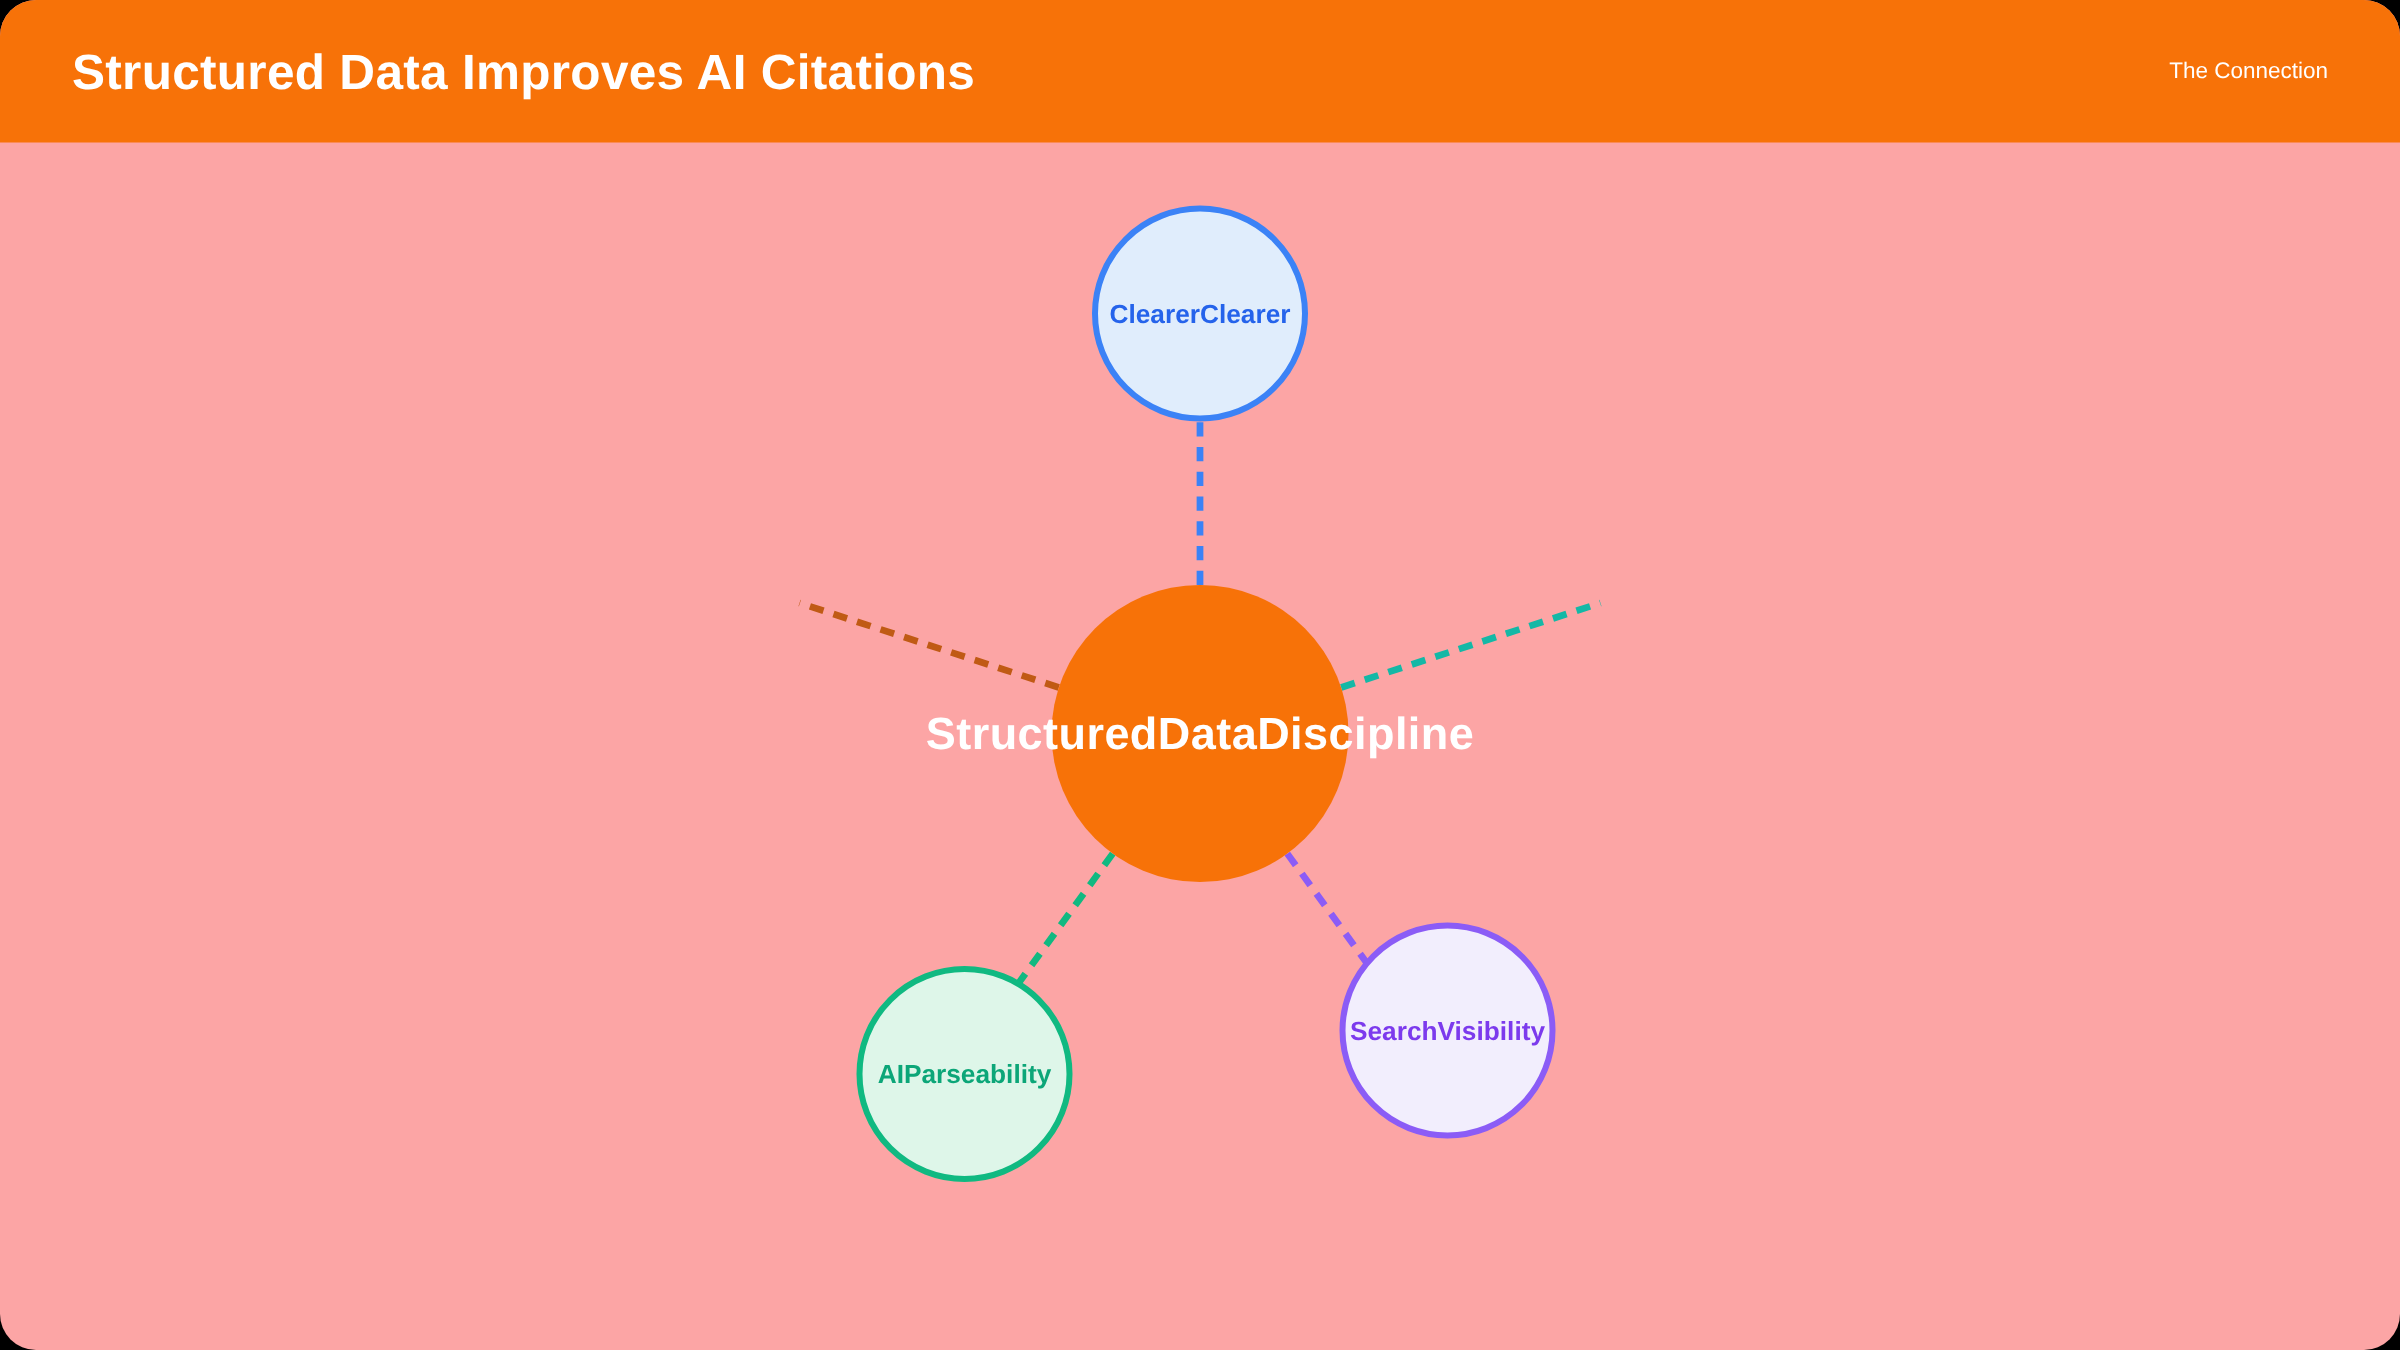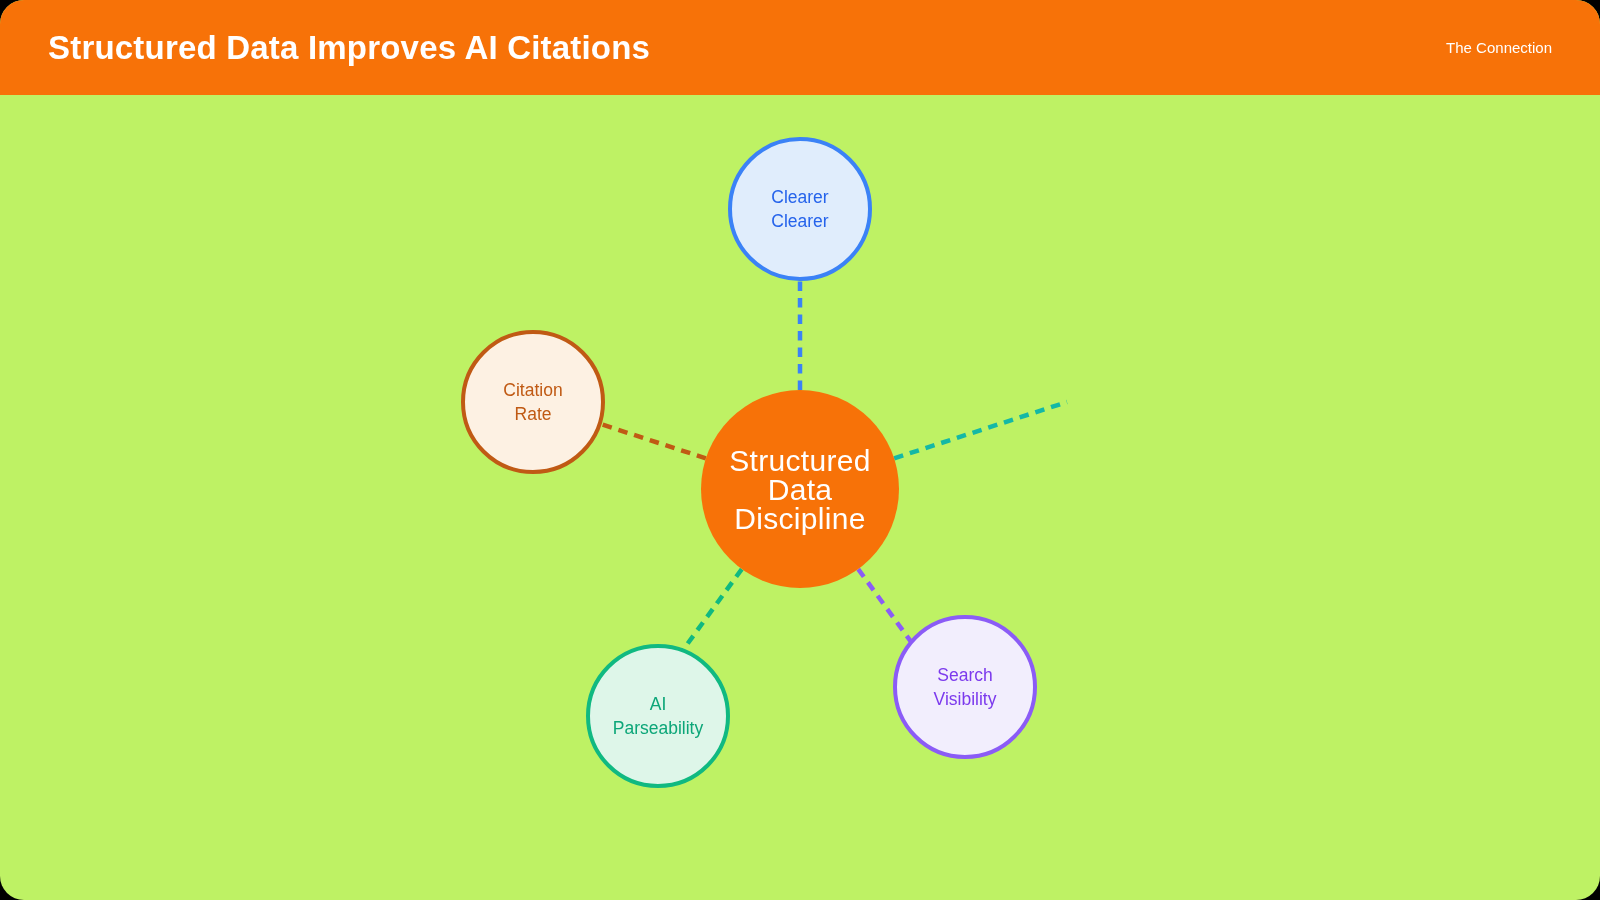--- a/index.html
+++ b/index.html
@@ -47,44 +47,44 @@
     height: 100%;
   }
   .nodes {
     position: absolute;
     inset: 0;
   }
   .node {
     position: absolute;
     border-radius: 50%;
     display: flex;
-    flex-direction: column;
+    flex-direction: row;
     align-items: center;
     justify-content: center;
     text-align: center;
-    font-weight: 400;
+    font-weight: 700;
     box-sizing: border-box;
   }
   .node-sat {
     border-style: solid;
     border-width: 4.5px;
     font-size: 17.5px;
     line-height: 24px;
   }
   .node-center {
     font-size: 30px;
     line-height: 29px;
     letter-spacing: 0.3px;
   }
   .node .line { display: block; }
 </style>
 </head>
 <body style="background: rgb(0, 0, 0);">
 
-<div class="card" style="background: #bef264; border-radius: 24px;">
+<div class="card" style="background: #fca5a5; border-radius: 24px;">
   <header class="header" style="background: rgb(247, 114, 8); color: rgb(255, 255, 255);">
     <h1>Structured Data Improves AI Citations</h1>
     <span class="subtitle">The Connection</span>
   </header>
   <main class="diagram">
     <svg xmlns="http://www.w3.org/2000/svg" viewBox="0 0 1600 805">
         <line x1="800" y1="394" x2="800" y2="114" stroke="#3b82f6" stroke-width="4.5" stroke-dasharray="9.5 7"></line>
         <line x1="800" y1="394" x2="1067" y2="307" stroke="#14b8a6" stroke-width="4.5" stroke-dasharray="9.5 7"></line>
         <line x1="800" y1="394" x2="965" y2="621" stroke="#8b5cf6" stroke-width="4.5" stroke-dasharray="9.5 7"></line>
         <line x1="800" y1="394" x2="635" y2="621" stroke="#10b981" stroke-width="4.5" stroke-dasharray="9.5 7"></line>
@@ -97,23 +97,19 @@
           <span class="line">Discipline</span>
         </div>
         <div class="node node-sat" style="left: 728px; top: 42px; width: 144px; height: 144px; background: rgb(224, 237, 252); color: rgb(37, 99, 235); border-color: rgb(59, 130, 246);">
           <span class="line">Clearer</span>
           <span class="line">Clearer</span>
         </div>
         <div class="node node-sat" style="left: 893px; top: 520px; width: 144px; height: 144px; background: rgb(242, 238, 253); color: rgb(124, 58, 237); border-color: rgb(139, 92, 246);">
           <span class="line">Search</span>
           <span class="line">Visibility</span>
         </div>
-        <div class="node node-sat" style="left: 586px; top: 549px; width: 144px; height: 144px; background: rgb(222, 246, 233); color: rgb(12, 166, 120); border-color: rgb(16, 185, 129);">
+        <div class="node node-sat" style="left: 571px; top: 549px; width: 144px; height: 144px; background: rgb(222, 246, 233); color: rgb(12, 166, 120); border-color: rgb(16, 185, 129);">
           <span class="line">AI</span>
           <span class="line">Parseability</span>
-        </div>
-        <div class="node node-sat" style="left: 461px; top: 235px; width: 144px; height: 144px; background: rgb(253, 241, 227); color: rgb(192, 90, 20); border-color: rgb(192, 90, 20);">
-          <span class="line">Citation</span>
-          <span class="line">Rate</span>
         </div>
       </div>
   </main>
 </div>
 
 </body></html>

